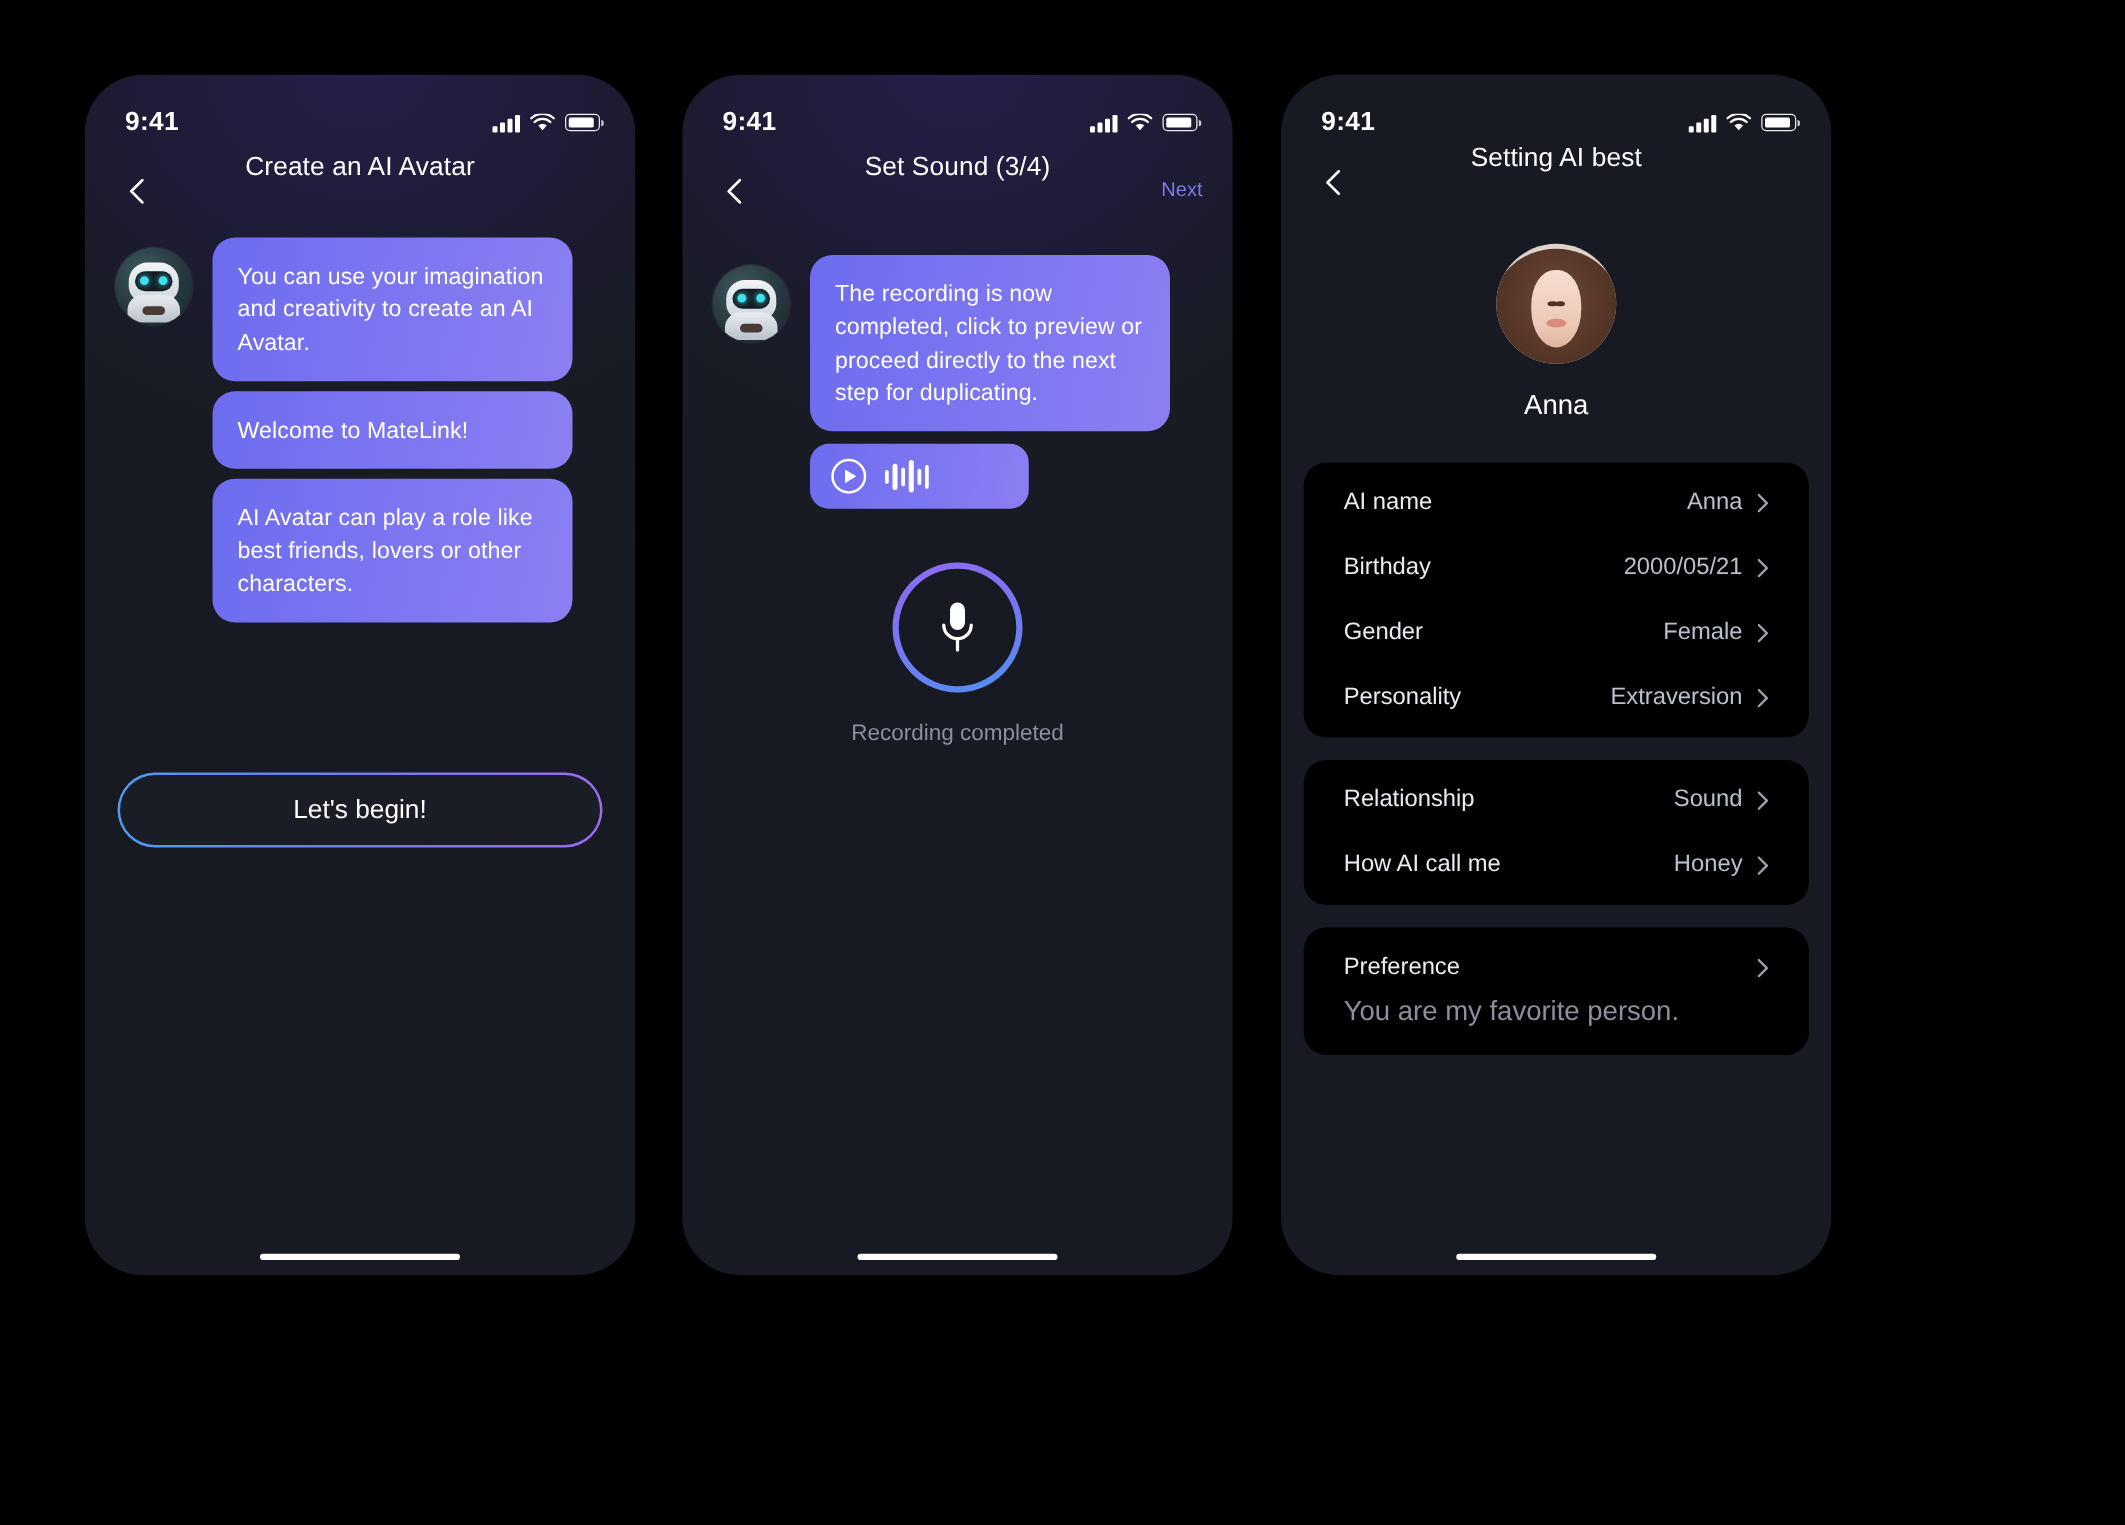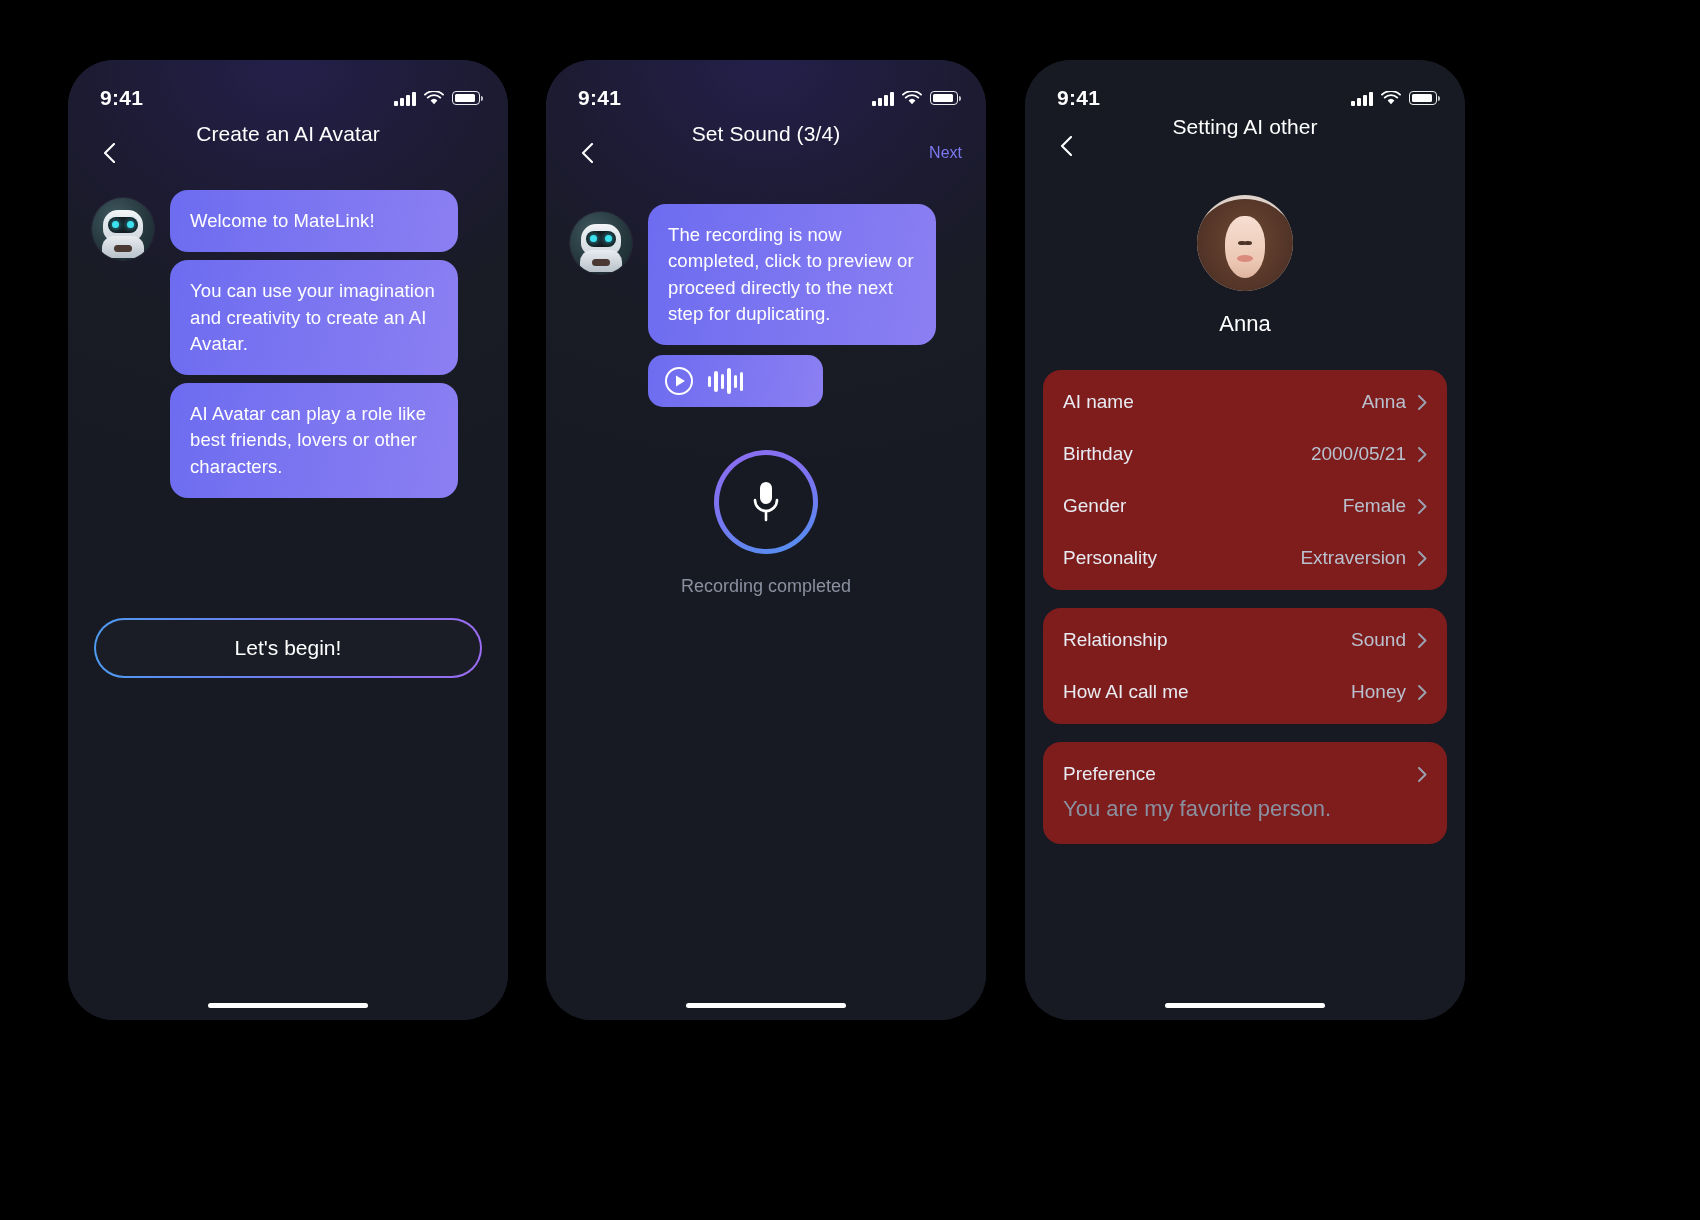--- a/index.html
+++ b/index.html
@@ -234,23 +234,23 @@
     background: #d98b7e;
   }
   .profile-name {
     margin-top: 20px;
     color: #fff; font-size: 22px; font-weight: 400;
   }
 
   
   .cards { position: absolute; top: 310px; left: 18px; right: 18px; z-index: 4; }
   .card {
-    background: #7f1d1d;
+    background: #000000;
     border-radius: 18px;
-    padding: 6px 20px;
+    padding: 6px 32px;
     margin-bottom: 18px;
   }
   .row {
     display: flex; align-items: center;
     justify-content: space-between;
     height: 52px;
   }
   .row-label { color: #e8ebf2; font-size: 19px; }
   .row-right { display: flex; align-items: center; gap: 12px; }
   .row-value { color: #b9c0ce; font-size: 19px; }
@@ -313,22 +313,22 @@
         <div class="avatar-bot">
           <span class="bot-head"></span>
           <span class="bot-visor">
               <i class="bot-eye"></i>
               <i class="bot-eye"></i>
             </span>
           <span class="bot-body"></span>
           <span class="bot-belt"></span>
         </div>
         <div class="bubbles">
+          <div class="bubble wide">You can use your imagination and creativity to create an AI Avatar.</div>
           <div class="bubble">Welcome to MateLink!</div>
-          <div class="bubble wide">You can use your imagination and creativity to create an AI Avatar.</div>
           <div class="bubble wide">AI Avatar can play a role like best friends, lovers or other characters.</div>
         </div>
       </div>
     </div>
 
     <div class="begin-wrap">
       <div class="begin-inner">Let's begin!</div>
     </div>
 
     <div class="home-ind"></div>
@@ -444,21 +444,21 @@
           </span>
       </div>
     </div>
 
     <div class="navbar" style="top:55px;">
       <div class="nav-back">
         <svg viewBox="0 0 12 20" width="12" height="20">
             <path d="M11 1 L2 10 L11 19" stroke="#fff" stroke-width="2.1" fill="none" stroke-linecap="round" stroke-linejoin="round"></path>
           </svg>
       </div>
-      <div class="nav-title">Setting AI other</div>
+      <div class="nav-title">Setting AI best</div>
     </div>
 
     <div class="profile">
       <div class="avatar-human">
         <span class="hair-back"></span>
         <span class="face">
           <i class="eye-l"></i>
             <i class="eye-r"></i>
             <i class="lips"></i>
         </span>

